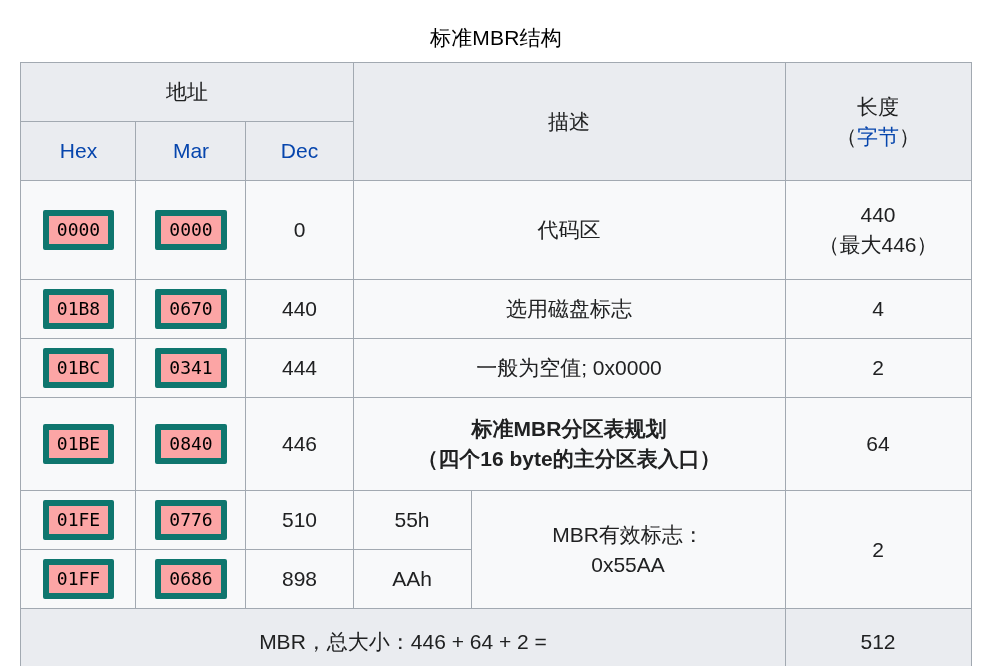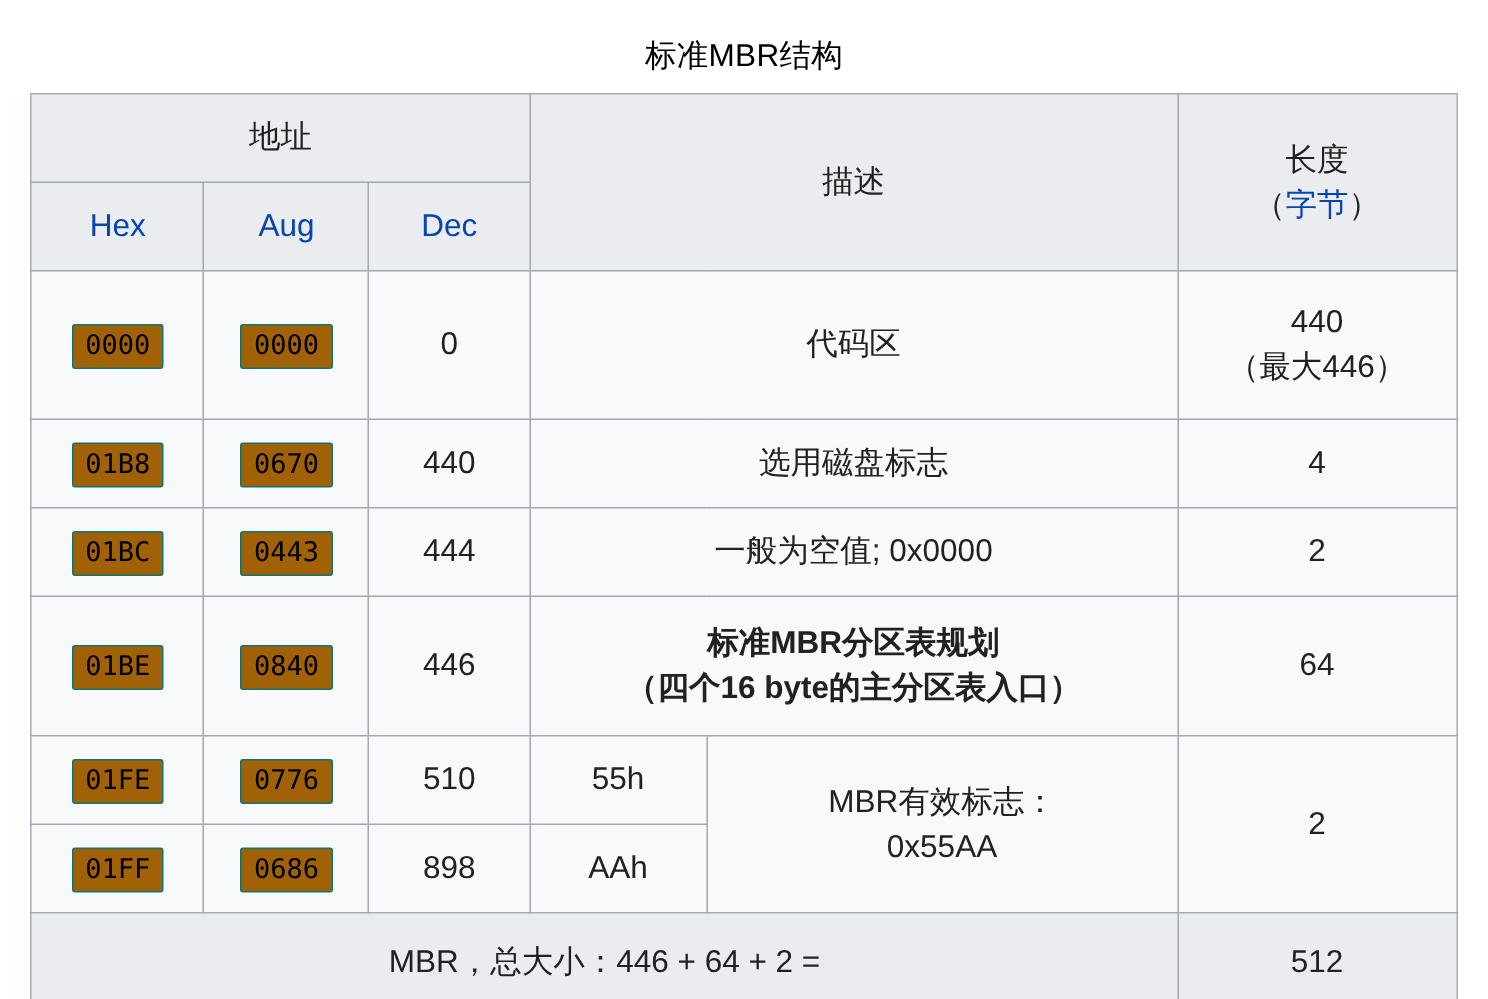--- a/index.html
+++ b/index.html
@@ -62,22 +62,22 @@
 
   .blue {
     color: #0645ad;
   }
 
   .mono-box {
     display: inline-block;
     font-family: "DejaVu Sans Mono", "Liberation Mono", monospace;
     font-size: 18px;
     line-height: 22px;
-    background: #a16207;
-    border: 1px solid #0f766e;
+    background: #fca5a5;
+    border: 6px solid #0f766e;
     border-radius: 2px;
     padding: 3px 8px;
     color: #000000;
     white-space: nowrap;
   }
 
   .bold-line {
     font-weight: bold;
   }
 
@@ -125,21 +125,21 @@
       <tr class="hdr-top">
         <th colspan="3">地址</th>
         <th colspan="2" rowspan="2">描述</th>
         <th rowspan="2">
           <span class="two-line">长度</span>
           <span class="two-line"><span>（</span><span class="blue">字节</span><span>）</span></span>
         </th>
       </tr>
       <tr class="hdr-sub">
         <th><span class="blue">Hex</span></th>
-        <th><span class="blue">Aug</span></th>
+        <th><span class="blue">Mar</span></th>
         <th><span class="blue">Dec</span></th>
       </tr>
     </thead>
 
     <tbody>
 
       <tr class="row-code">
         <td><span class="mono-box">0000</span></td>
         <td><span class="mono-box">0000</span></td>
         <td>0</td>
@@ -153,21 +153,21 @@
       <tr class="row-normal">
         <td><span class="mono-box">01B8</span></td>
         <td><span class="mono-box">0670</span></td>
         <td>440</td>
         <td colspan="2">选用磁盘标志</td>
         <td>4</td>
       </tr>
 
       <tr class="row-normal">
         <td><span class="mono-box">01BC</span></td>
-        <td><span class="mono-box">0443</span></td>
+        <td><span class="mono-box">0341</span></td>
         <td>444</td>
         <td colspan="2">一般为空值; 0x0000</td>
         <td>2</td>
       </tr>
 
       <tr class="row-part">
         <td><span class="mono-box">01BE</span></td>
         <td><span class="mono-box">0840</span></td>
         <td>446</td>
         <td colspan="2">

